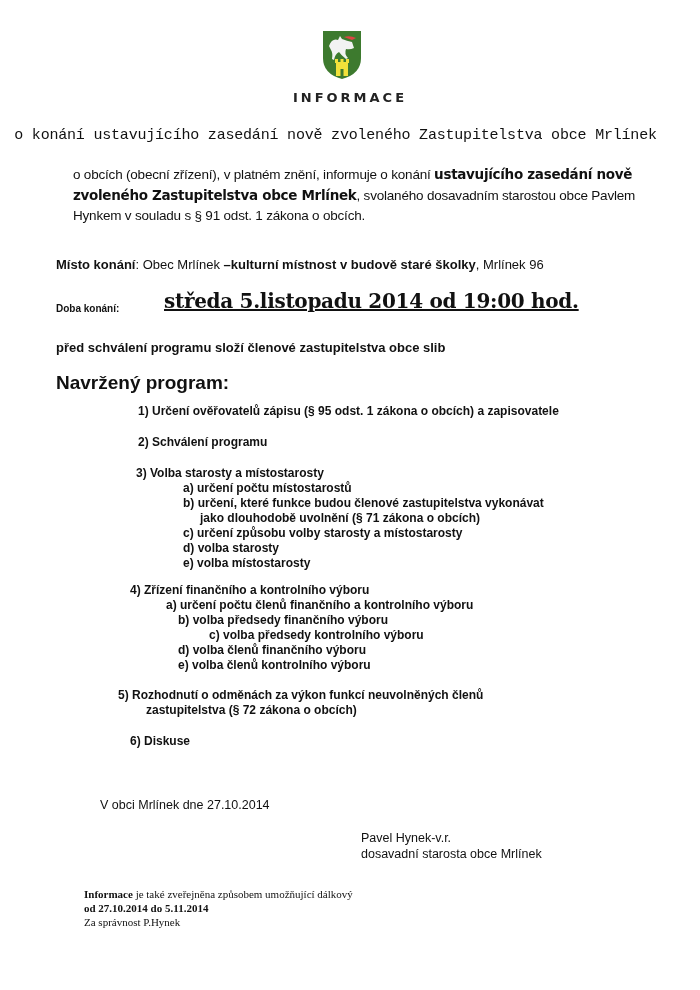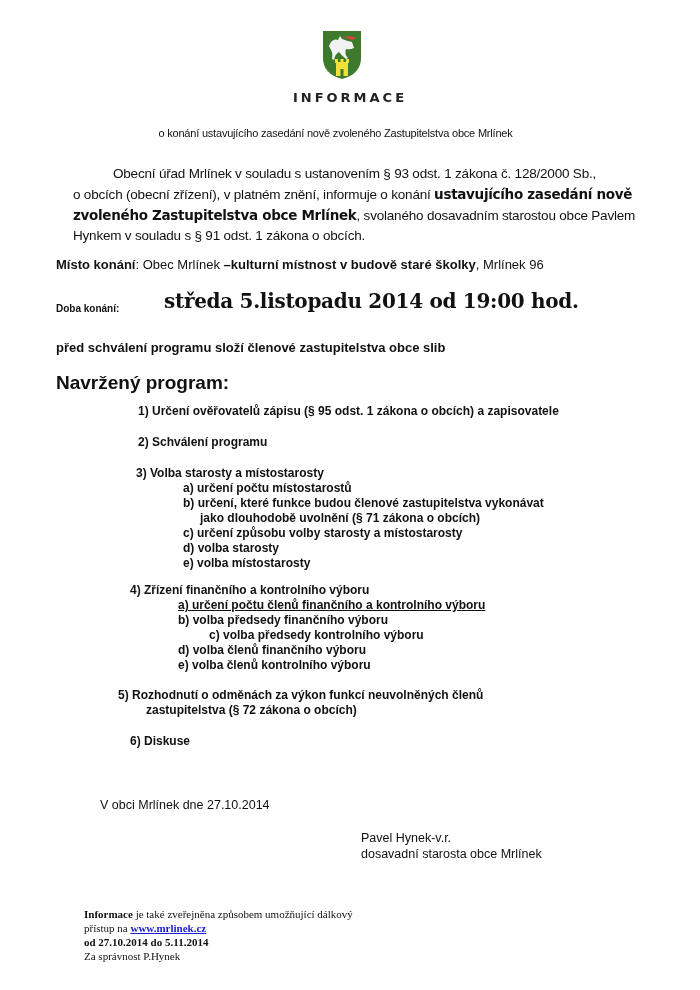--- a/index.html
+++ b/index.html
@@ -2,34 +2,34 @@
 <html><head>
 <meta charset="utf-8">
 <style>
   html, body { margin:0; padding:0; background:#fff; }
   body { width:700px; height:990px; position:relative; overflow:hidden; color:#111;
          font-family:"Liberation Sans", sans-serif; }
   .abs { position:absolute; white-space:nowrap; }
   .logo { left:322px; top:30px; width:40px; height:50px; }
   .heading { left:0; width:700px; top:90px; text-align:center; font-family:"DejaVu Sans", sans-serif;
              font-weight:bold; font-size:13px; letter-spacing:3px; color:#222; }
-  .subtitle { left:0; width:671px; top:127px; text-align:center; font-family:Liberation Sans, sans-serif;
-              font-size:11px; letter-spacing:-0.2px; }
+  .subtitle { left:0; width:671px; top:127px; text-align:center; font-family:Liberation Mono, monospace;
+              font-size:15px; letter-spacing:-0.2px; }
   .para { left:73px; top:164px; font-size:13.5px; line-height:20px; letter-spacing:-0.2px; }
   .para .l1 { padding-left:40px; }
   .para b { font-family:"DejaVu Sans", sans-serif; font-size:13.5px; letter-spacing:-0.3px; }
   .place { left:56px; top:257px; font-size:13px; }
   .time-label { left:56px; top:303px; font-size:10px; font-weight:bold; }
   .time-value { left:164px; top:289px; font-family:"DejaVu Serif", serif; font-weight:bold;
-                font-size:20px; letter-spacing:-0.3px; }
+                font-size:20px; text-decoration:underline; letter-spacing:-0.3px; }
   .oath { left:56px; top:340px; font-size:13px; font-weight:bold; }
   .program-label { left:56px; top:372px; font-size:19px; font-weight:bold; }
   .item { font-size:12px; font-weight:bold; line-height:15.5px; }
   .sign { font-size:12.5px; line-height:16px; }
-  .footer { left:84px; top:887px; font-family:"Liberation Serif", serif; font-size:11px; line-height:14px;margin-top:20px; }
+  .footer { left:84px; top:887px; font-family:"Liberation Serif", serif; font-size:11px; line-height:14px; }
   .footer a { color:#1a1adb; font-weight:bold; text-decoration:underline; }
 </style>
 </head>
 <body>
 
 <div class="abs logo">
   <svg width="40" height="50" viewBox="0 0 40 50">
     <path d="M1 1 H39 V28 Q39 44 20 49 Q1 44 1 28 Z" fill="#3d7a2e"></path>
     <path d="M7 16 Q10 8 16 10 L18 6 L20 9 Q25 11 30 12 L32 18 Q28 20 24 19 Q22 24 26 28 L24 29 Q19 25 17 22 Q13 24 12 30 L10 29 Q11 23 9 20 Z" fill="#f2f2f2"></path>
     <path d="M22 7 Q28 5 34 8 L30 10 Z" fill="#d44"></path>
@@ -38,21 +38,20 @@
     <rect x="18.5" y="29" width="3" height="4" fill="#f1e13a"></rect>
     <rect x="24" y="29" width="3" height="4" fill="#f1e13a"></rect>
     <rect x="18.5" y="39" width="3" height="7" fill="#3d7a2e"></rect>
   </svg>
 </div>
 
 <div class="abs heading">INFORMACE</div>
 <div class="abs subtitle">o konání ustavujícího zasedání nově zvoleného Zastupitelstva obce Mrlínek</div>
 
 <div class="abs para">
-  <div class="l1">Obecní úřad Mrlínek v souladu s ustanovením § 93 odst. 1 zákona č. 128/2000 Sb.,</div>
   <div><span>o obcích (obecní zřízení), v platném znění, informuje o konání </span><b>ustavujícího zasedání nově</b></div>
   <div><b>zvoleného Zastupitelstva obce Mrlínek</b><span>, svolaného dosavadním starostou obce Pavlem</span></div>
   <div>Hynkem v souladu s § 91 odst. 1 zákona o obcích.</div>
 </div>
 
 <div class="abs place">
   <b>Místo konání</b><span>:</span><span> Obec Mrlínek </span><b>–kulturní místnost v budově staré školky</b><span>, Mrlínek 96</span>
 </div>
 
 <div class="abs time-label">Doba konání:</div>
@@ -65,32 +64,31 @@
 <div class="abs item" style="left:138px;top:435px;">2) Schválení programu</div>
 <div class="abs item" style="left:136px;top:466px;">3) Volba starosty a místostarosty</div>
 <div class="abs item" style="left:183px;top:481px;">a) určení počtu místostarostů</div>
 <div class="abs item" style="left:183px;top:496px;">b) určení, které funkce budou členové zastupitelstva vykonávat</div>
 <div class="abs item" style="left:200px;top:511px;">jako dlouhodobě uvolnění (§ 71 zákona o obcích)</div>
 <div class="abs item" style="left:183px;top:526px;">c) určení způsobu volby starosty a místostarosty</div>
 <div class="abs item" style="left:183px;top:541px;">d) volba starosty</div>
 <div class="abs item" style="left:183px;top:556px;">e) volba místostarosty</div>
 
 <div class="abs item" style="left:130px;top:583px;">4) Zřízení finančního a kontrolního výboru</div>
-<div class="abs item" style="left:178px;top:598px;text-decoration:underline;">a) určení počtu členů finančního a kontrolního výboru</div>
+<div class="abs item" style="left:166px;top:598px;">a) určení počtu členů finančního a kontrolního výboru</div>
 <div class="abs item" style="left:178px;top:613px;">b) volba předsedy finančního výboru</div>
 <div class="abs item" style="left:178px;top:628px;margin-left:31px;">c) volba předsedy kontrolního výboru</div>
 <div class="abs item" style="left:178px;top:643px;">d) volba členů finančního výboru</div>
 <div class="abs item" style="left:178px;top:658px;">e) volba členů kontrolního výboru</div>
 
 <div class="abs item" style="left:118px;top:688px;">5) Rozhodnutí o odměnách za výkon funkcí neuvolněných členů</div>
 <div class="abs item" style="left:146px;top:703px;">zastupitelstva (§ 72 zákona o obcích)</div>
 <div class="abs item" style="left:130px;top:734px;">6) Diskuse</div>
 
 <div class="abs sign" style="left:100px;top:797px;">V obci Mrlínek dne   27.10.2014</div>
 <div class="abs sign" style="left:361px;top:830px;">Pavel Hynek-v.r.</div>
 <div class="abs sign" style="left:361px;top:846px;">dosavadní starosta obce Mrlínek</div>
 
 <div class="abs footer">
   <div><b>Informace</b><span> je také  zveřejněna způsobem umožňující dálkový</span></div>
-  <div><span>přístup na  </span><a>www.mrlinek.cz</a></div>
   <div style="font-weight:bold;">od 27.10.2014 do 5.11.2014</div>
   <div>Za správnost P.Hynek</div>
 </div>
 
 </body></html>

